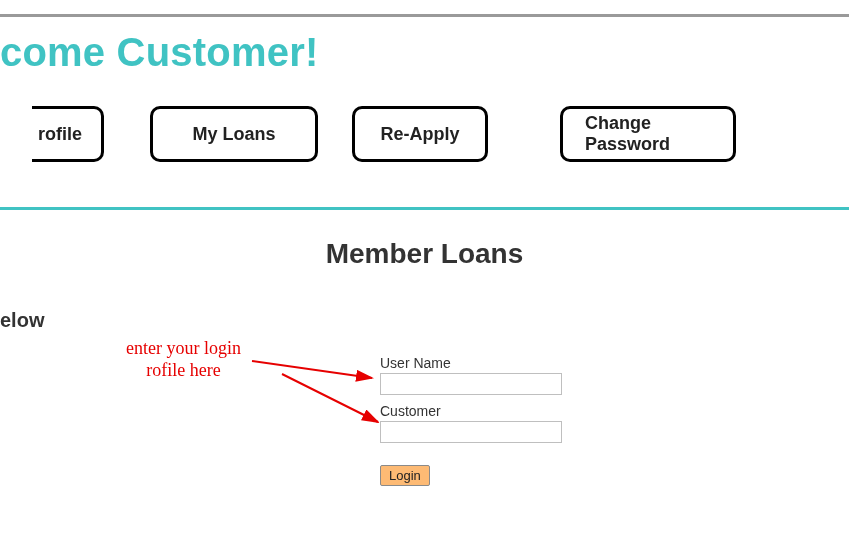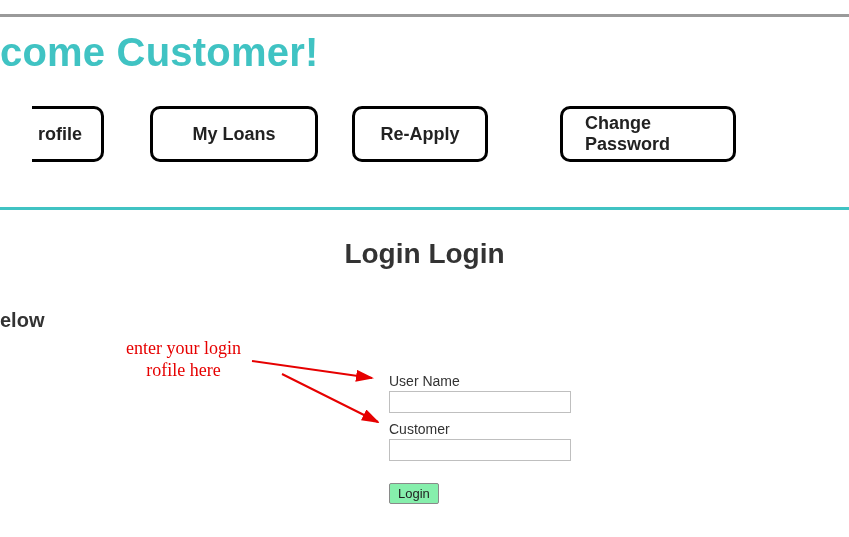--- a/index.html
+++ b/index.html
@@ -82,44 +82,43 @@
     top: 338px;
     color: #e60000;
     font-family: Georgia, "Times New Roman", serif;
     font-size: 18px;
     text-align: center;
     line-height: 1.2;
   }
   .form {
     position: absolute;
     left: 380px;
-    top: 373px;
+    top: 355px;
     width: 200px;
-    margin-left: 9px;
   }
   .form label {
     display: block;
     font-size: 14px;
     color: #333;
     margin-bottom: 2px;
     margin-top: 8px;
   }
   .form label:first-child { margin-top: 0; }
   .form input[type=text], .form input[type=password] {
     width: 182px;
     height: 22px;
     border: 1px solid #bfbfbf;
     padding: 2px 4px;
     font-size: 13px;
   }
   .form .login-btn {
     margin-top: 22px;
     display: inline-block;
     border: 1px solid #8a8a8a;
-    background: #86efac;
+    background: #fdba74;
     font-size: 13px;
     padding: 2px 8px;
     cursor: pointer;
     border-radius: 2px;
     color: #222;
   }
   .arrow-svg {
     position: absolute;
     pointer-events: none;
   }
@@ -141,21 +140,21 @@
   <div class="nav-btn reapply">
     <span>Re-Apply</span>
   </div>
   <div class="nav-btn changepw">
     <span>Change Password</span>
   </div>
 </div>
 
 <div class="divider"></div>
 
-<div class="login-title">Login Login</div>
+<div class="login-title">Member Loans</div>
 
 <div class="instr-left">elow</div>
 
 <div class="anno">
   <span>enter your login</span><br>
   <span>rofile here</span>
 </div>
 
 <svg class="arrow-svg" style="left:250px; top:355px;" width="132" height="30">
   <defs>

